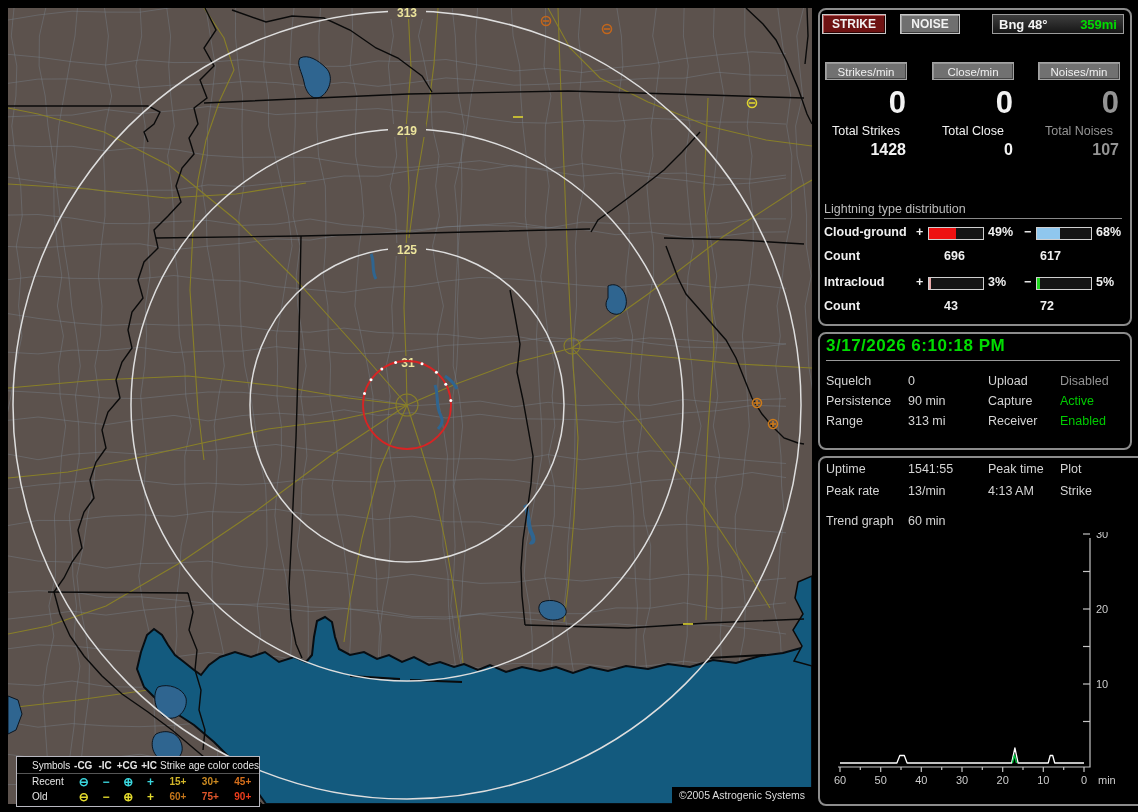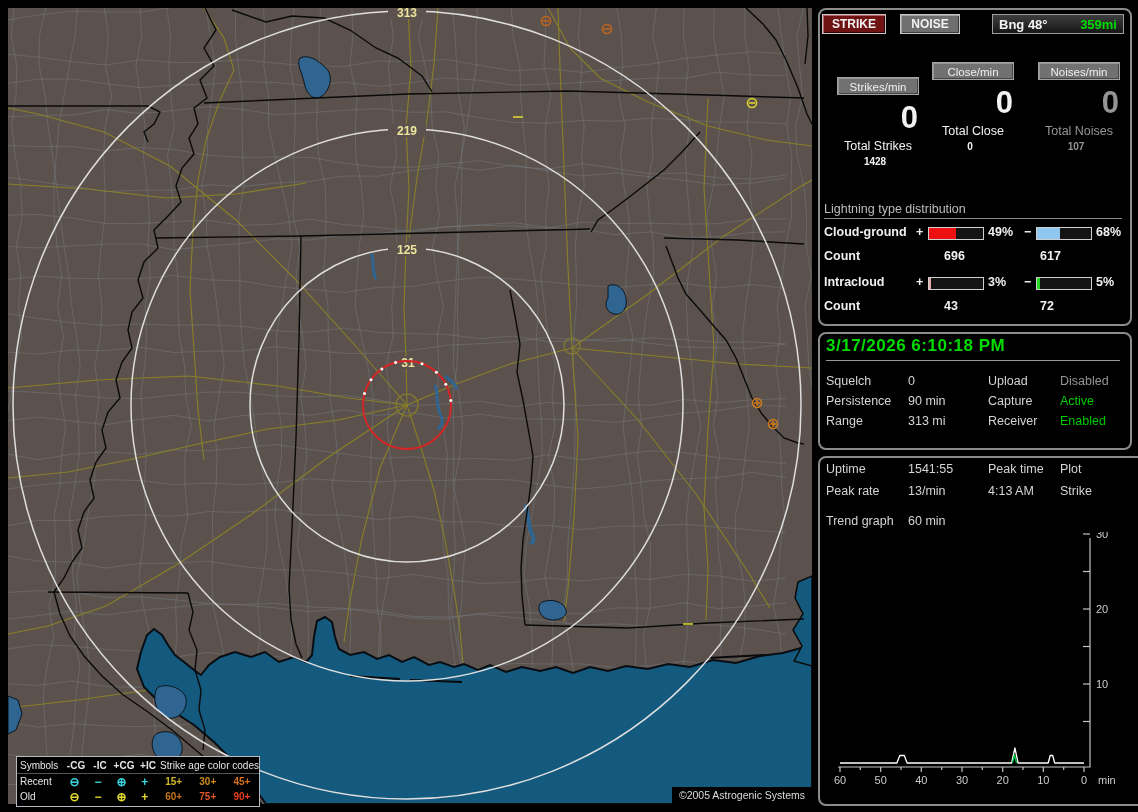--- a/index.html
+++ b/index.html
@@ -8,21 +8,21 @@
   
   .map{position:absolute;left:8px;top:8px;width:804px;height:796px;background:#5c524d;}
   .map svg{display:block;width:804px;height:796px;}
   .copyright{position:absolute;left:664px;top:779px;width:140px;height:17px;background:#000;
              color:#dcdcdc;font-size:10.5px;text-align:center;line-height:17px;}
   
   .legend{position:absolute;left:8px;top:748px;width:242px;height:49px;background:#000;
           border:1px solid #b8b8c0;color:#e6e6e6;font-size:10px;}
   .lg-row{display:flex;align-items:center;height:15px;white-space:nowrap;}
   .lg-head{border-bottom:1px solid #555;height:16px;}
-  .lg-c0{width:44px;padding-left:3px;}
+  .lg-c0{width:44px;padding-left:15px;}
   .lg-sym{width:24px;text-align:center;font-weight:bold;}
   .lg-sym.glyph{font-size:12px;line-height:12px;}
   .lg-agehead{flex:1;text-align:center;}
   .lg-age{width:35px;text-align:center;font-weight:bold;}
   
   .panel{position:absolute;left:818px;top:0;width:316px;height:812px;color:#d4d4d4;font-size:12.5px;}
   .box{position:absolute;left:0;width:310px;background:#000;border:2px solid #8c8c8c;border-radius:8px;}
   .box1{top:8px;height:314px;}
   .box2{top:332px;height:114px;}
   .box3{top:456px;height:346px;padding-left:44px;}
@@ -34,24 +34,24 @@
        box-shadow:inset 1px 1px 0 #a2a2a2,inset -1px -1px 0 #3a3a3a;}
   .bng{position:absolute;left:172px;top:4px;width:132px;height:20px;box-sizing:border-box;
        background:linear-gradient(#3e3e3e,#161616);border:1px solid #9c9c9c;
        display:flex;justify-content:space-between;align-items:center;padding:0 6px;
        font-weight:bold;font-size:13px;color:#f4f4f4;}
   .min-btn{position:relative;display:block;width:82px;height:18px;margin:0 auto 6px auto;
        background:#717171;border:1px solid #a2a2a2;box-sizing:border-box;
        box-shadow:inset 1px 1px 0 #969696,inset -1px -1px 0 #454545;
        color:#f0f0f0;font-size:11.5px;line-height:16px;text-align:center;}
   .counter-col{position:absolute;top:52px;width:92px;text-align:center;}
-  .cc0{left:12px;margin-top:15px;} .cc1{left:107px;} .cc2{left:213px;}
+  .cc0{left:0;} .cc1{left:107px;} .cc2{left:213px;}
   .zero{font-size:31px;font-weight:bold;text-align:right;padding-right:6px;line-height:34px;}
   .tot-lbl{font-size:12.5px;margin-top:4px;}
-  .tot-val{font-size:10px;font-weight:bold;padding-right:6px;margin-top:3px;}
+  .tot-val{font-size:16px;font-weight:bold;text-align:right;padding-right:6px;margin-top:3px;}
   .dist{position:absolute;left:4px;top:192px;width:298px;}
   .dist-title{color:#bcbcbc;border-bottom:1px solid #8a8a8a;padding-bottom:2px;margin-bottom:6px;}
   .drow{position:relative;height:18px;}
   .dname{position:absolute;left:0;font-weight:bold;color:#f0f0f0;}
   .dsign{position:absolute;font-weight:bold;color:#f0f0f0;}
   .bar{position:absolute;top:2px;width:54px;height:11px;background:#141414;border:1px solid #cfcfcf;}
   .bar .fill{position:absolute;left:0;top:0;height:11px;}
   .dpct{position:absolute;font-weight:bold;color:#f0f0f0;}
   .crow{position:relative;height:16px;margin:6px 0 10px 0;font-weight:bold;color:#f0f0f0;}
   .p-plus{left:92px;} .p-bar1{left:104px;} .p-pct1{left:164px;}

